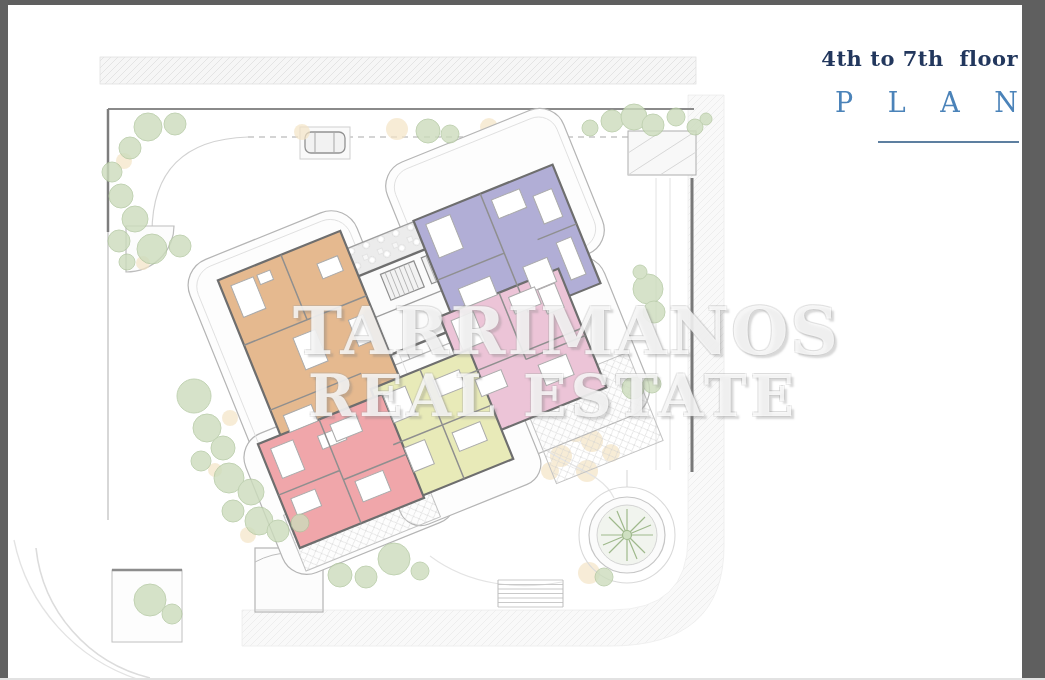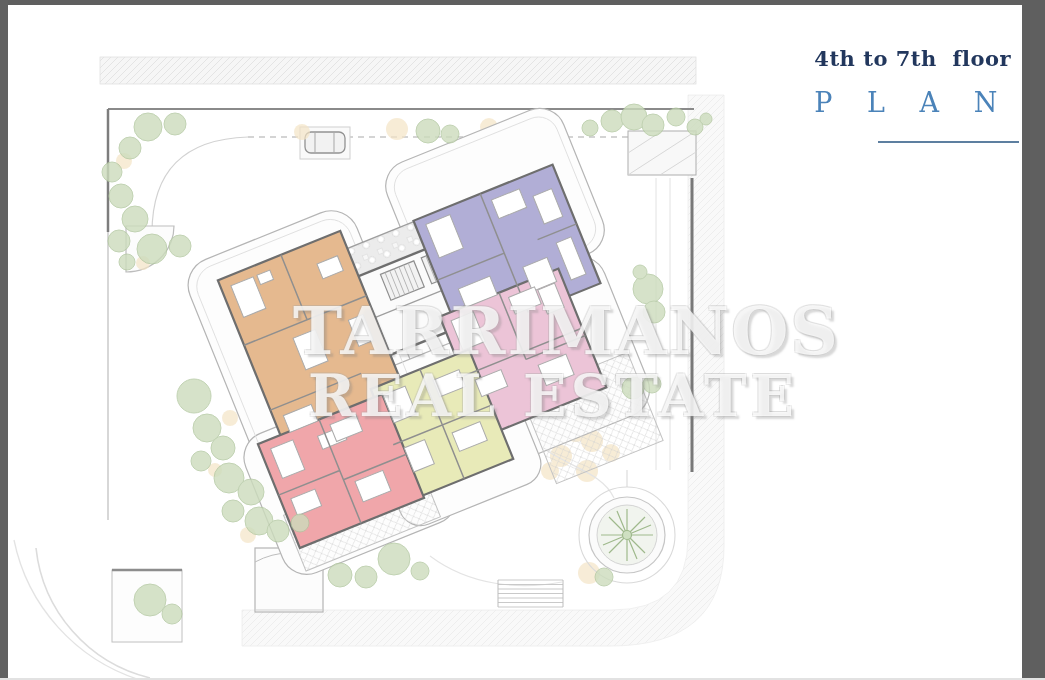--- a/index.html
+++ b/index.html
@@ -2,21 +2,21 @@
 <html><head>
 <meta charset="utf-8">
 <style>
   html,body{margin:0;padding:0;background:#ffffff;}
   .stage{position:relative;width:1045px;height:680px;background:#ffffff;overflow:hidden;
          font-family:"DejaVu Serif", serif;}
   .frame-top{position:absolute;left:0;top:0;width:1045px;height:5px;background:#5f5f5f;}
   .frame-left{position:absolute;left:0;top:0;width:8px;height:680px;background:#616161;}
   .frame-right{position:absolute;right:0;top:0;width:23px;height:680px;background:#5f5f5f;}
   .frame-bottom{position:absolute;left:0;bottom:0;width:1045px;height:2px;background:#e2e2e2;}
-  .titleblock{position:absolute;right:34px;top:46px;text-align:left;}
+  .titleblock{position:absolute;right:27px;top:46px;text-align:right;}
   .title-floor{font-size:21px;font-weight:bold;color:#22375d;letter-spacing:.5px;white-space:pre;}
   .title-plan{font-size:27px;color:#4b83b9;letter-spacing:13px;margin-top:16px;margin-right:-13px;}
   .title-rule{position:absolute;right:26px;top:141px;width:141px;height:2px;background:#5d7fa0;}
   .plan-svg{position:absolute;left:0;top:0;}
   .watermark{position:absolute;color:rgba(255,255,255,0.78);font-weight:bold;white-space:pre;
     text-shadow:3px 3px 2px rgba(125,125,125,0.30), -1px -1px 0 rgba(170,170,170,0.22),
                 1px -1px 0 rgba(170,170,170,0.22), -1px 1px 0 rgba(170,170,170,0.22);}
   .wm1{left:293px;top:292px;font-size:66px;letter-spacing:2px;}
   .wm2{left:308px;top:362px;font-size:57px;letter-spacing:4px;}
 </style>

